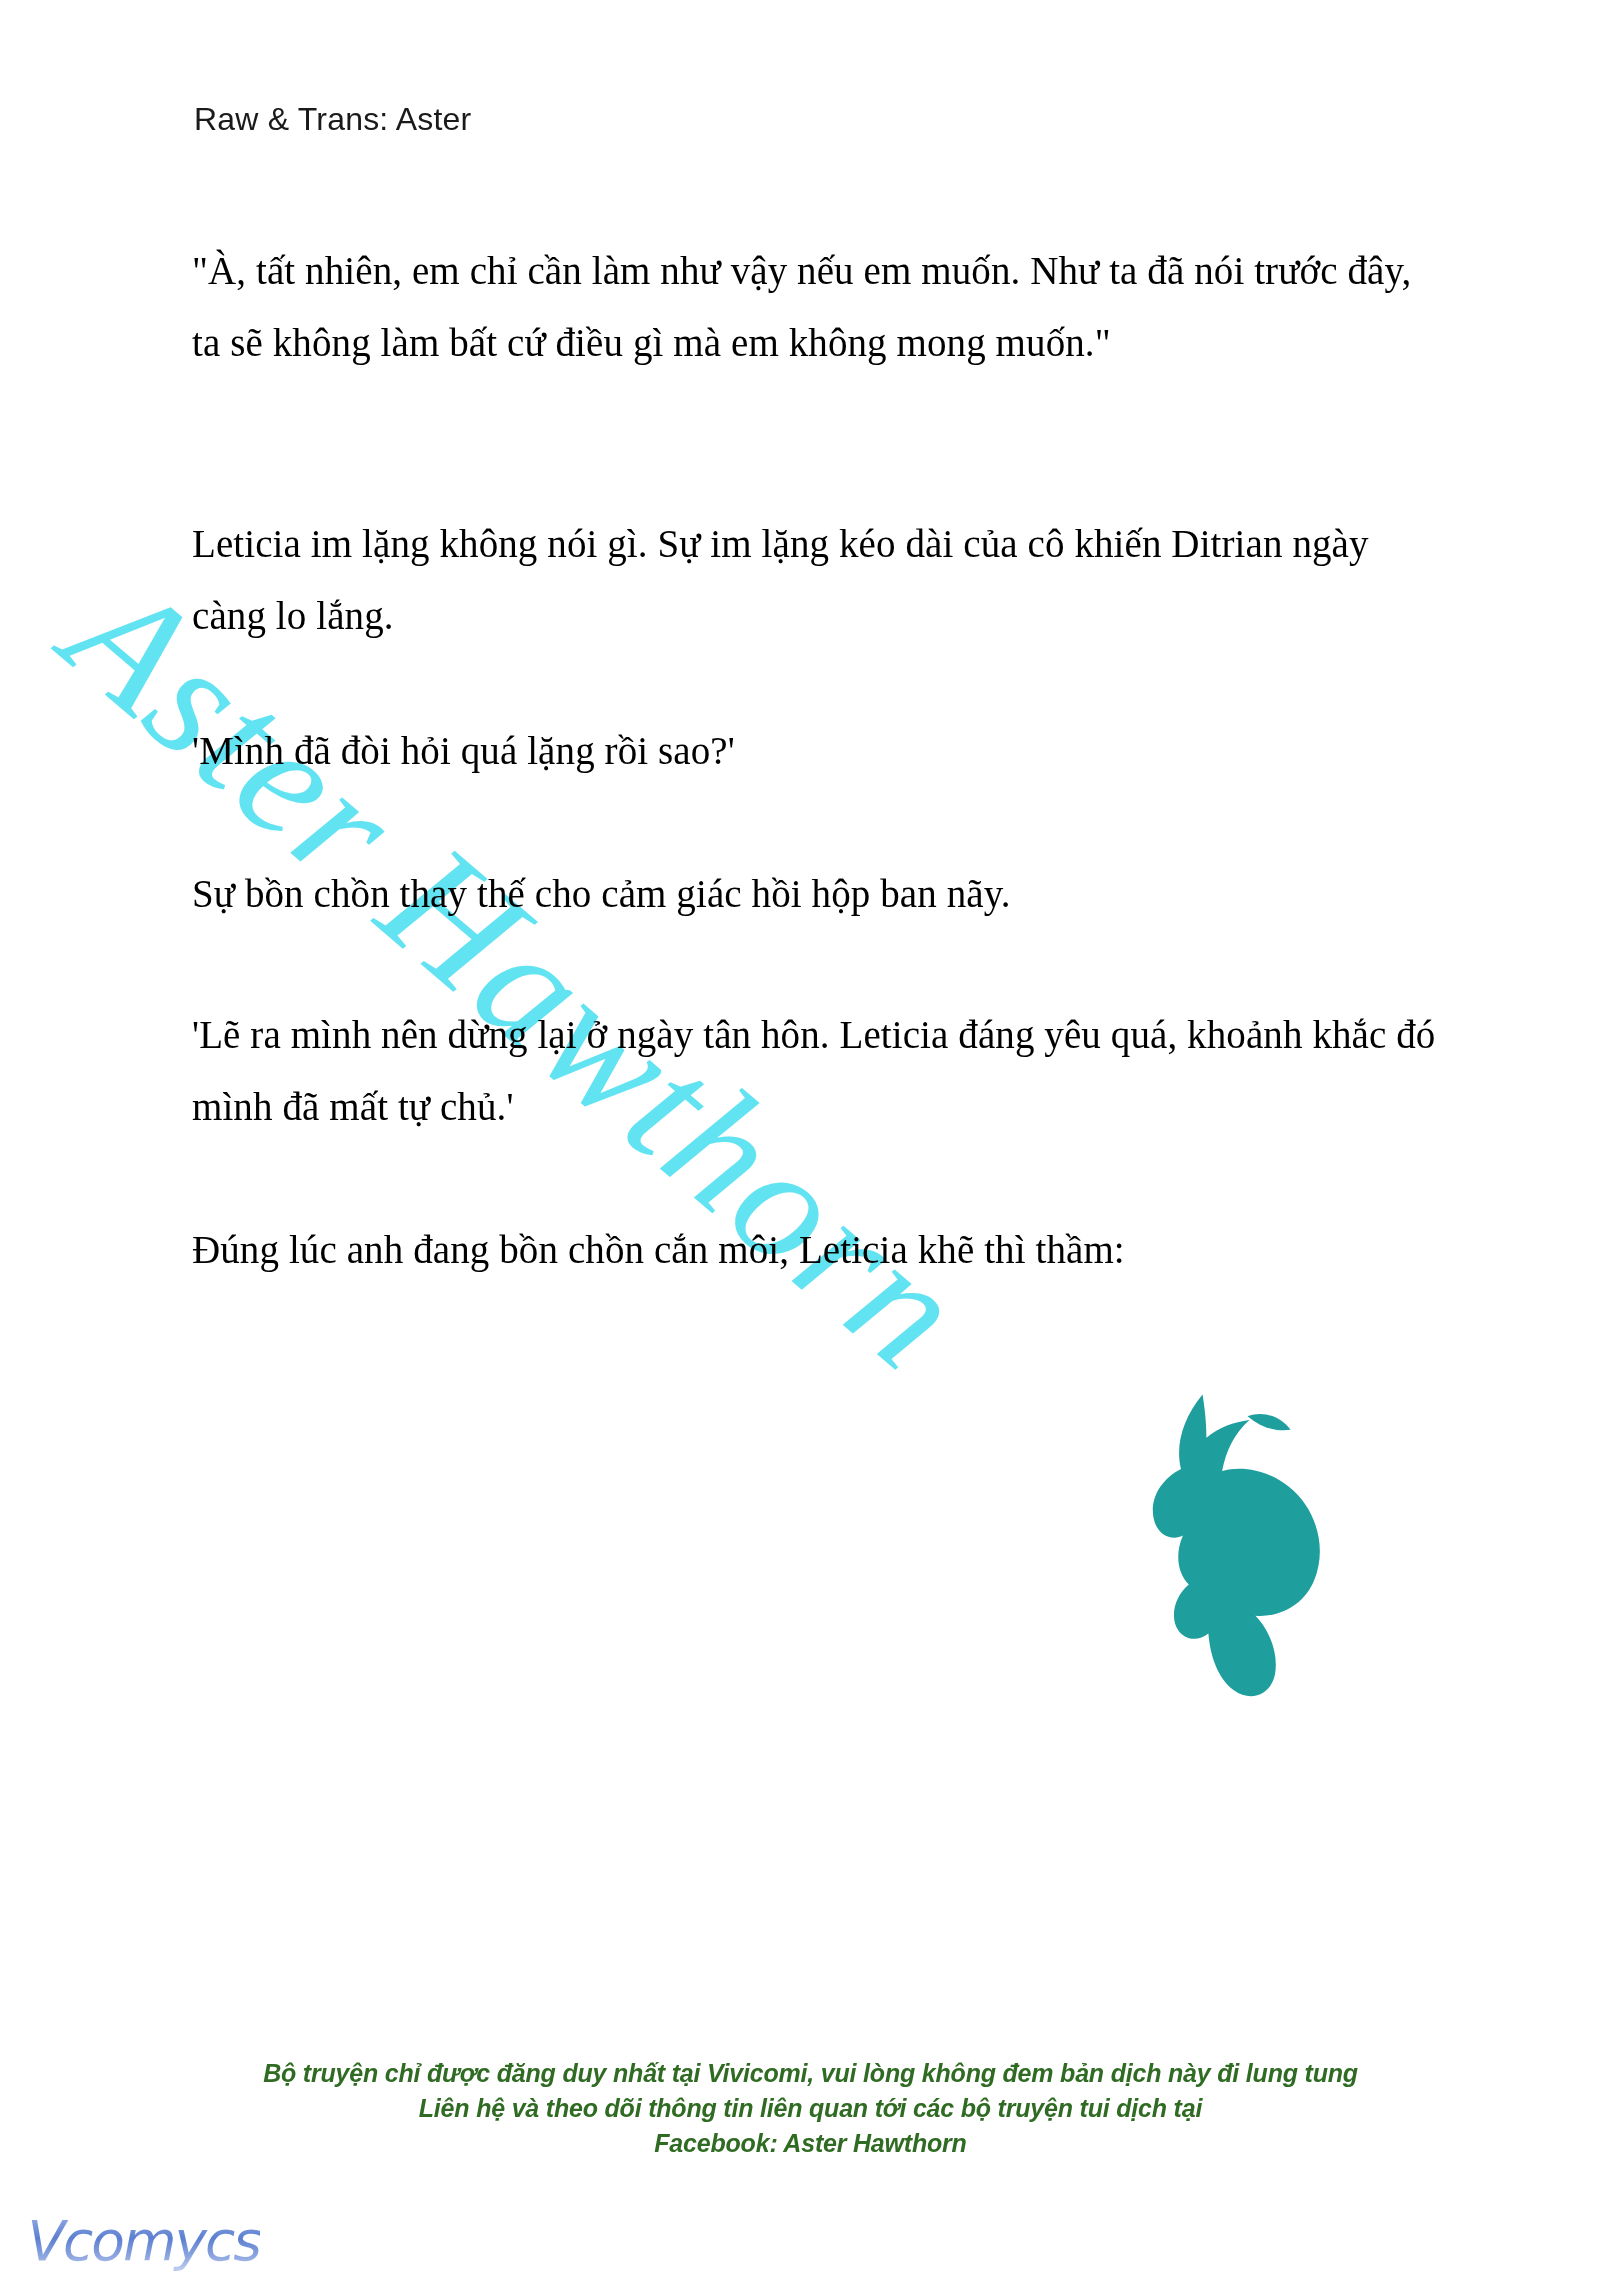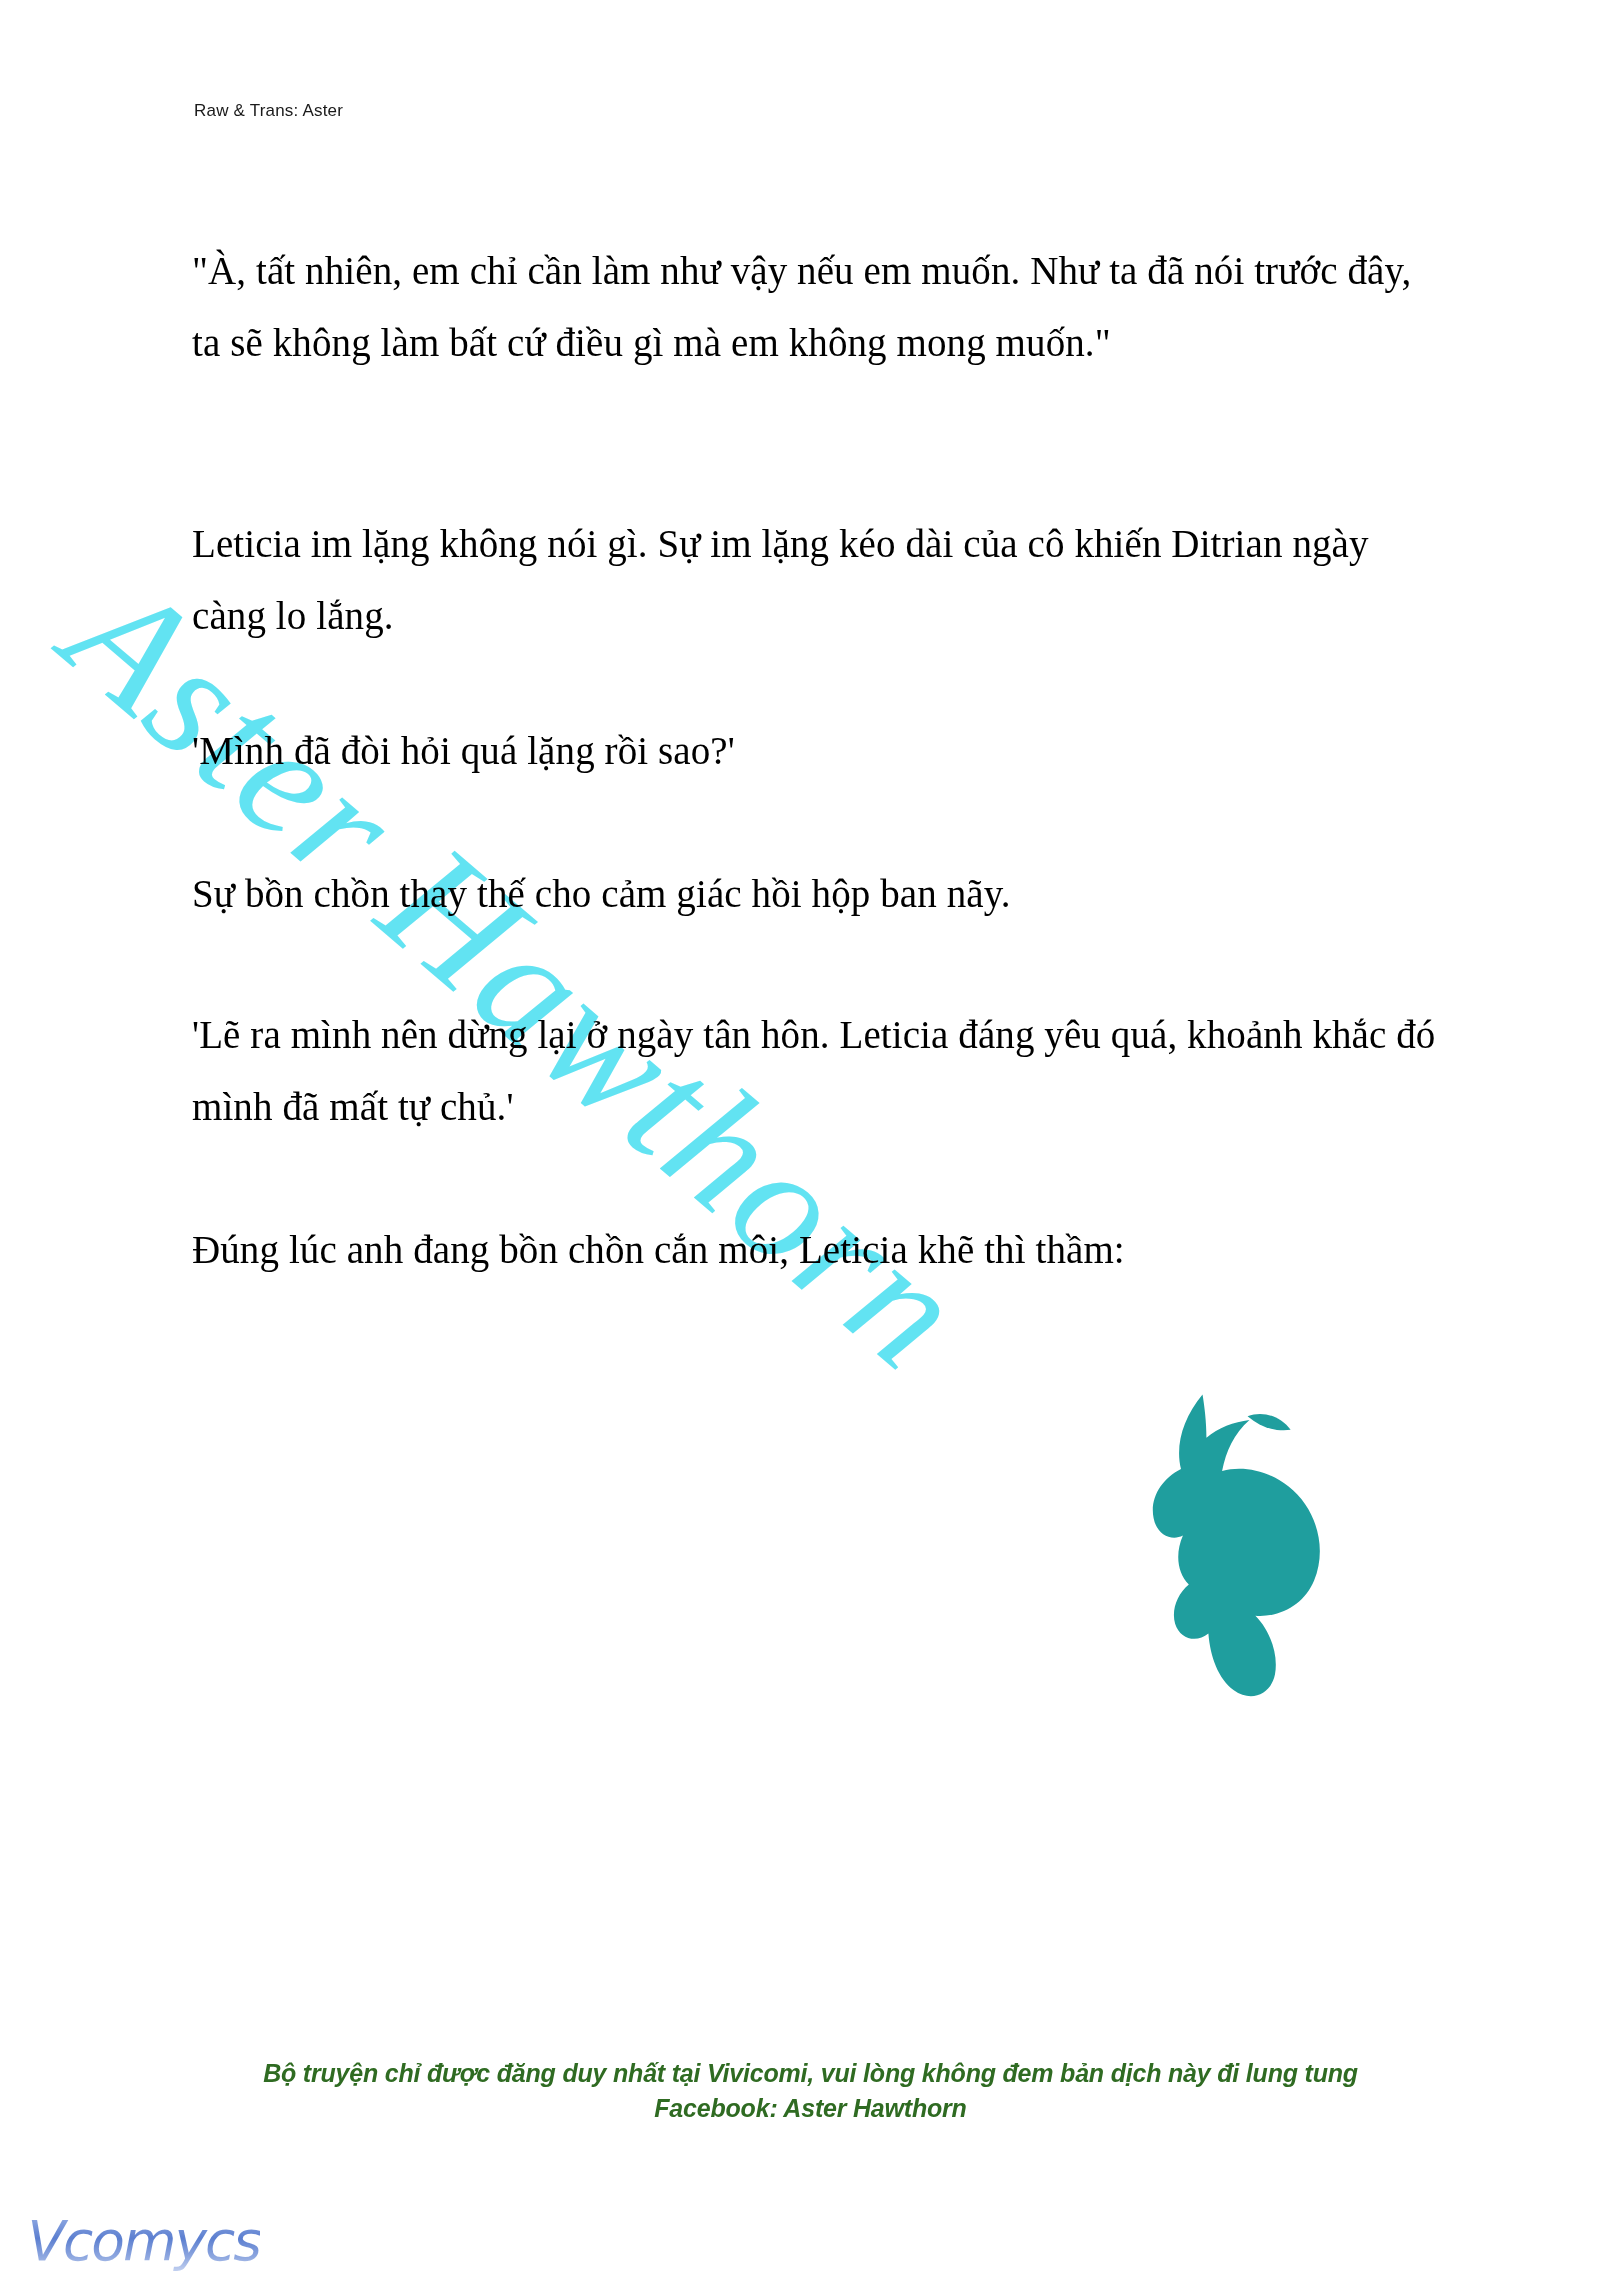--- a/index.html
+++ b/index.html
@@ -15,21 +15,21 @@
     overflow: hidden;
     font-family: "Liberation Serif", "DejaVu Serif", serif;
   }
 
   
   #header-credit {
     position: absolute;
     left: 194px;
     top: 101px;
     font-family: "Liberation Sans", "DejaVu Sans", sans-serif;
-    font-size: 17px;
+    font-size: 32px;
     color: #1a1a1a;
     letter-spacing: 0.2px;
     white-space: nowrap;
   }
 
   
   #watermark {
     position: absolute;
     left: 147px;
     top: 549px;
@@ -160,20 +160,21 @@
     <div class="gap-c"></div>
     <p class="para">Sự bồn chồn thay thế cho cảm giác hồi hộp ban nãy.</p>
     <div class="gap-d"></div>
     <p class="para">'Lẽ ra mình nên dừng lại ở ngày tân hôn. Leticia đáng yêu quá, khoảnh khắc đó mình đã mất tự chủ.'</p>
     <div class="gap-e"></div>
     <p class="para">Đúng lúc anh đang bồn chồn cắn môi, Leticia khẽ thì thầm:</p>
   </div>
 
   <div id="footer">
     <div>Bộ truyện chỉ được đăng duy nhất tại Vivicomi, vui lòng không đem bản dịch này đi lung tung</div>
+    <div>Liên hệ và theo dõi thông tin liên quan tới các bộ truyện tui dịch tại</div>
     <div>Facebook: Aster Hawthorn</div>
   </div>
 
   <div id="vcomycs-logo">
     <div class="logo-text">Vcomycs</div>
   </div>
 
 </div>
 
 

